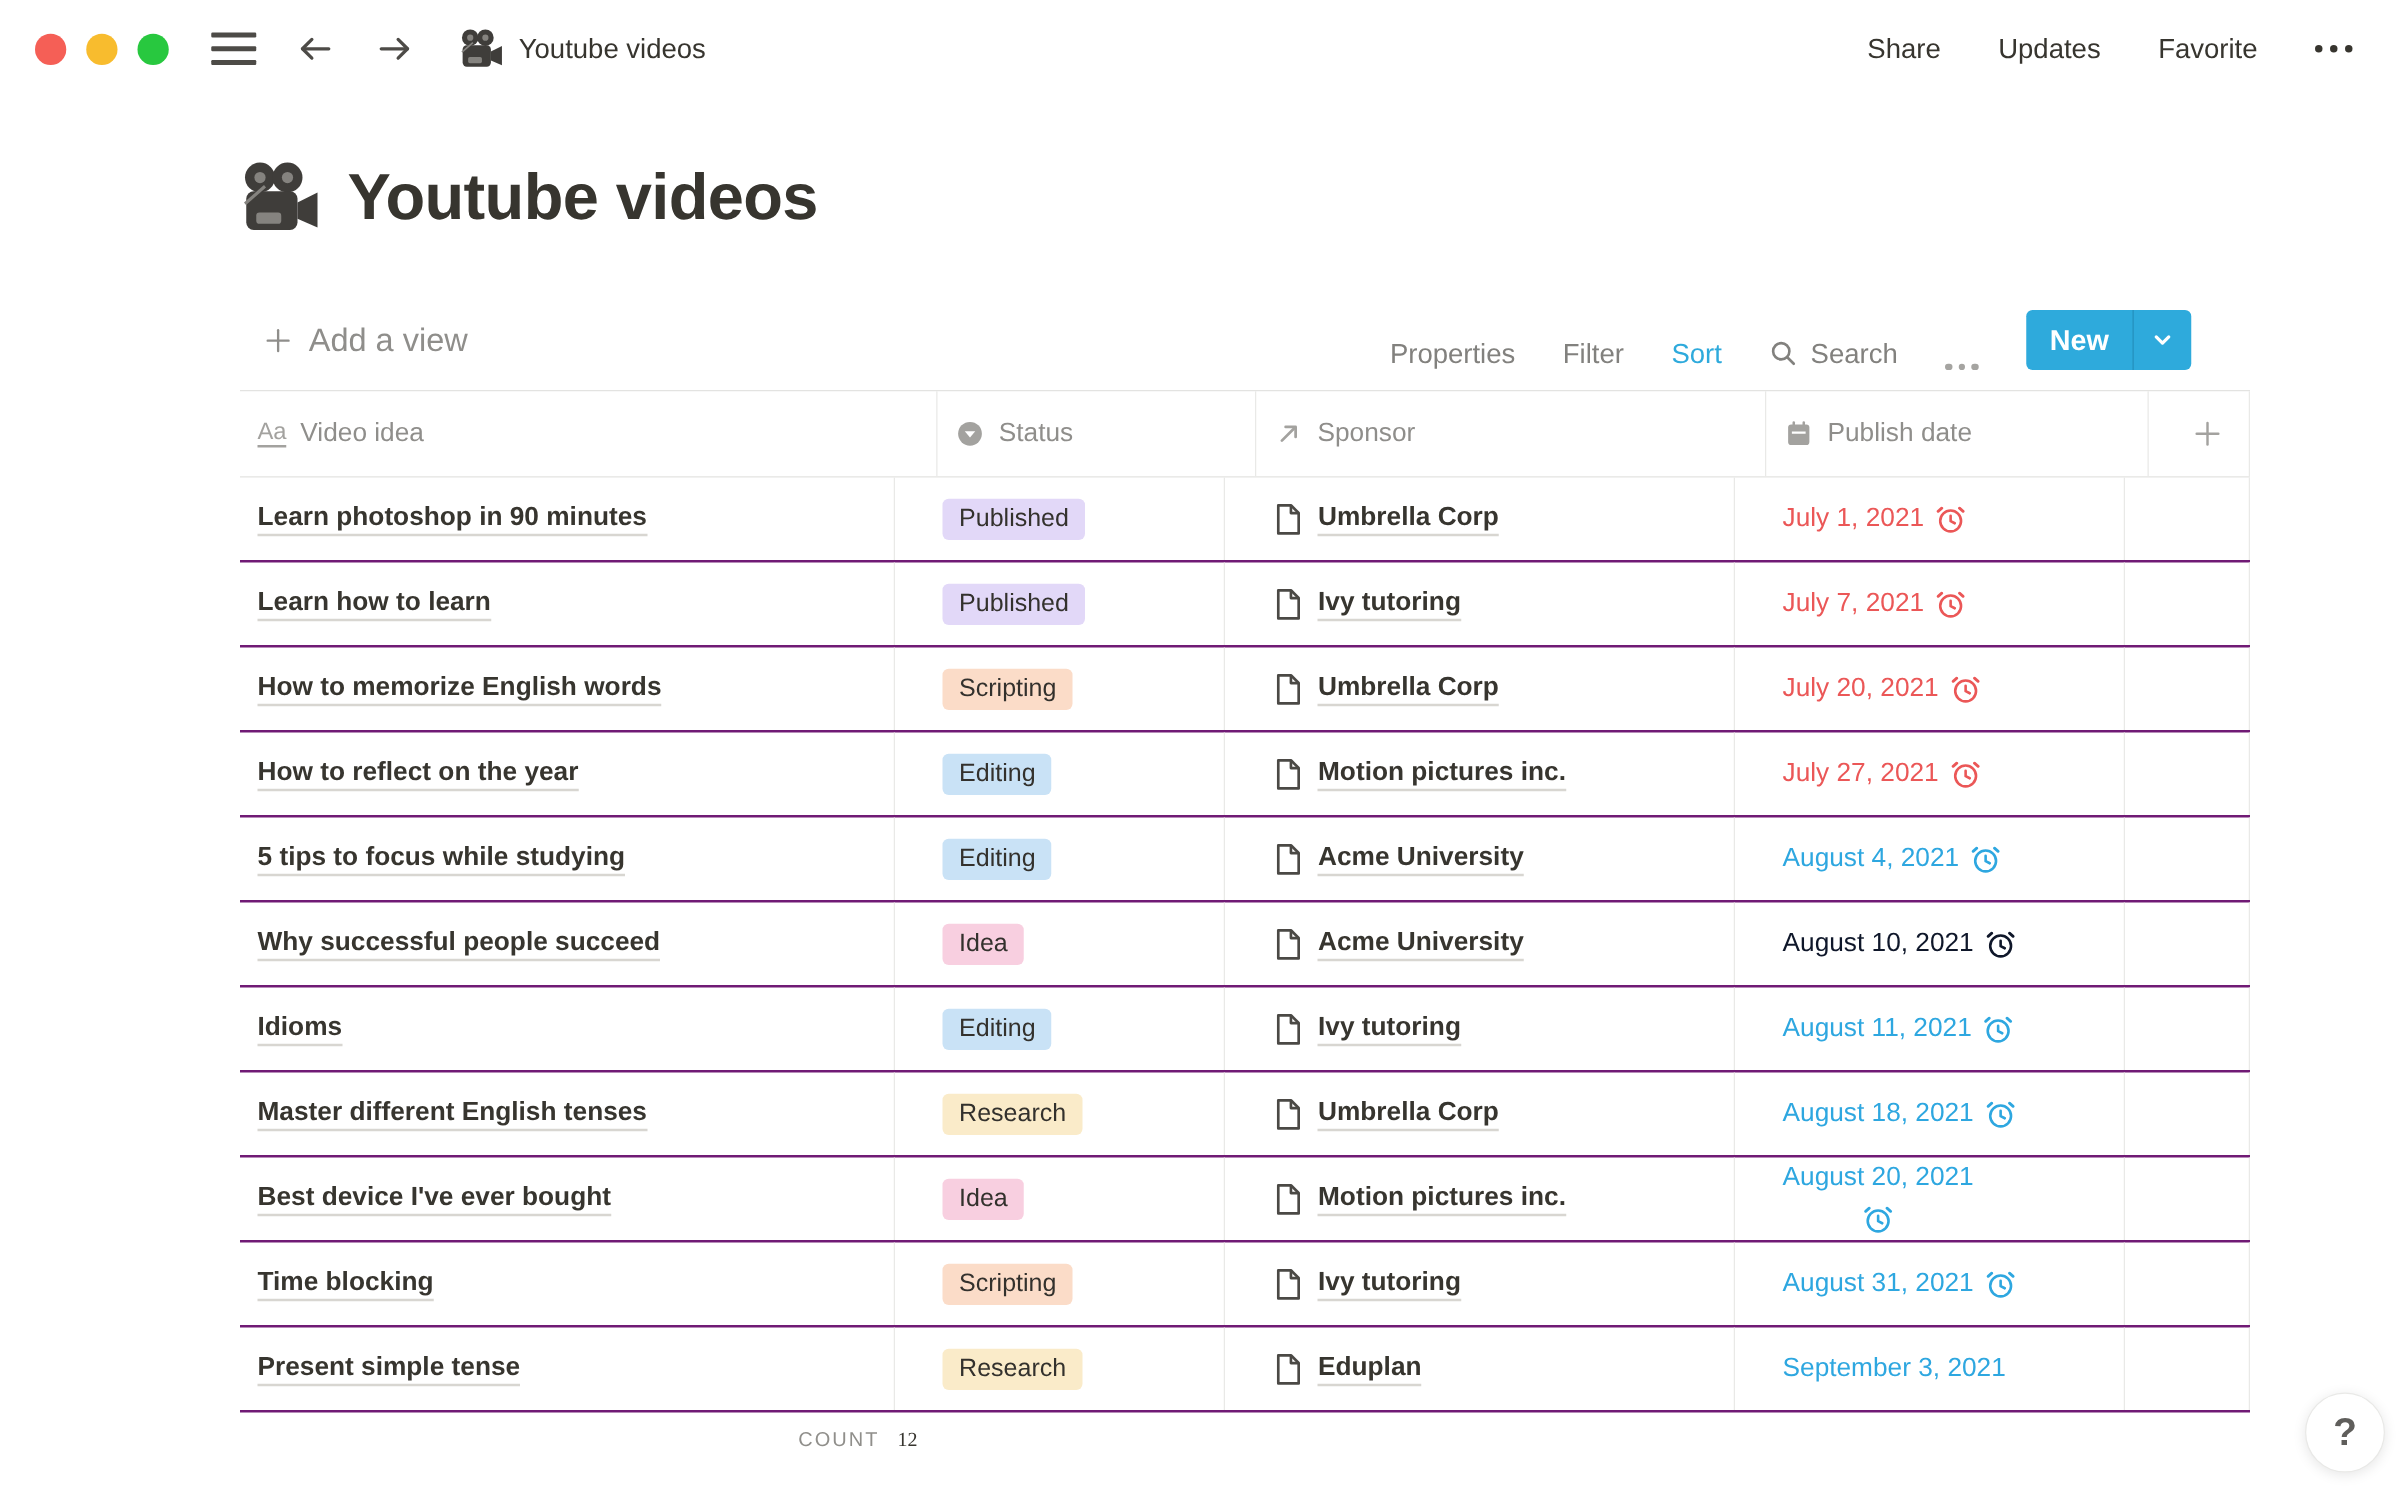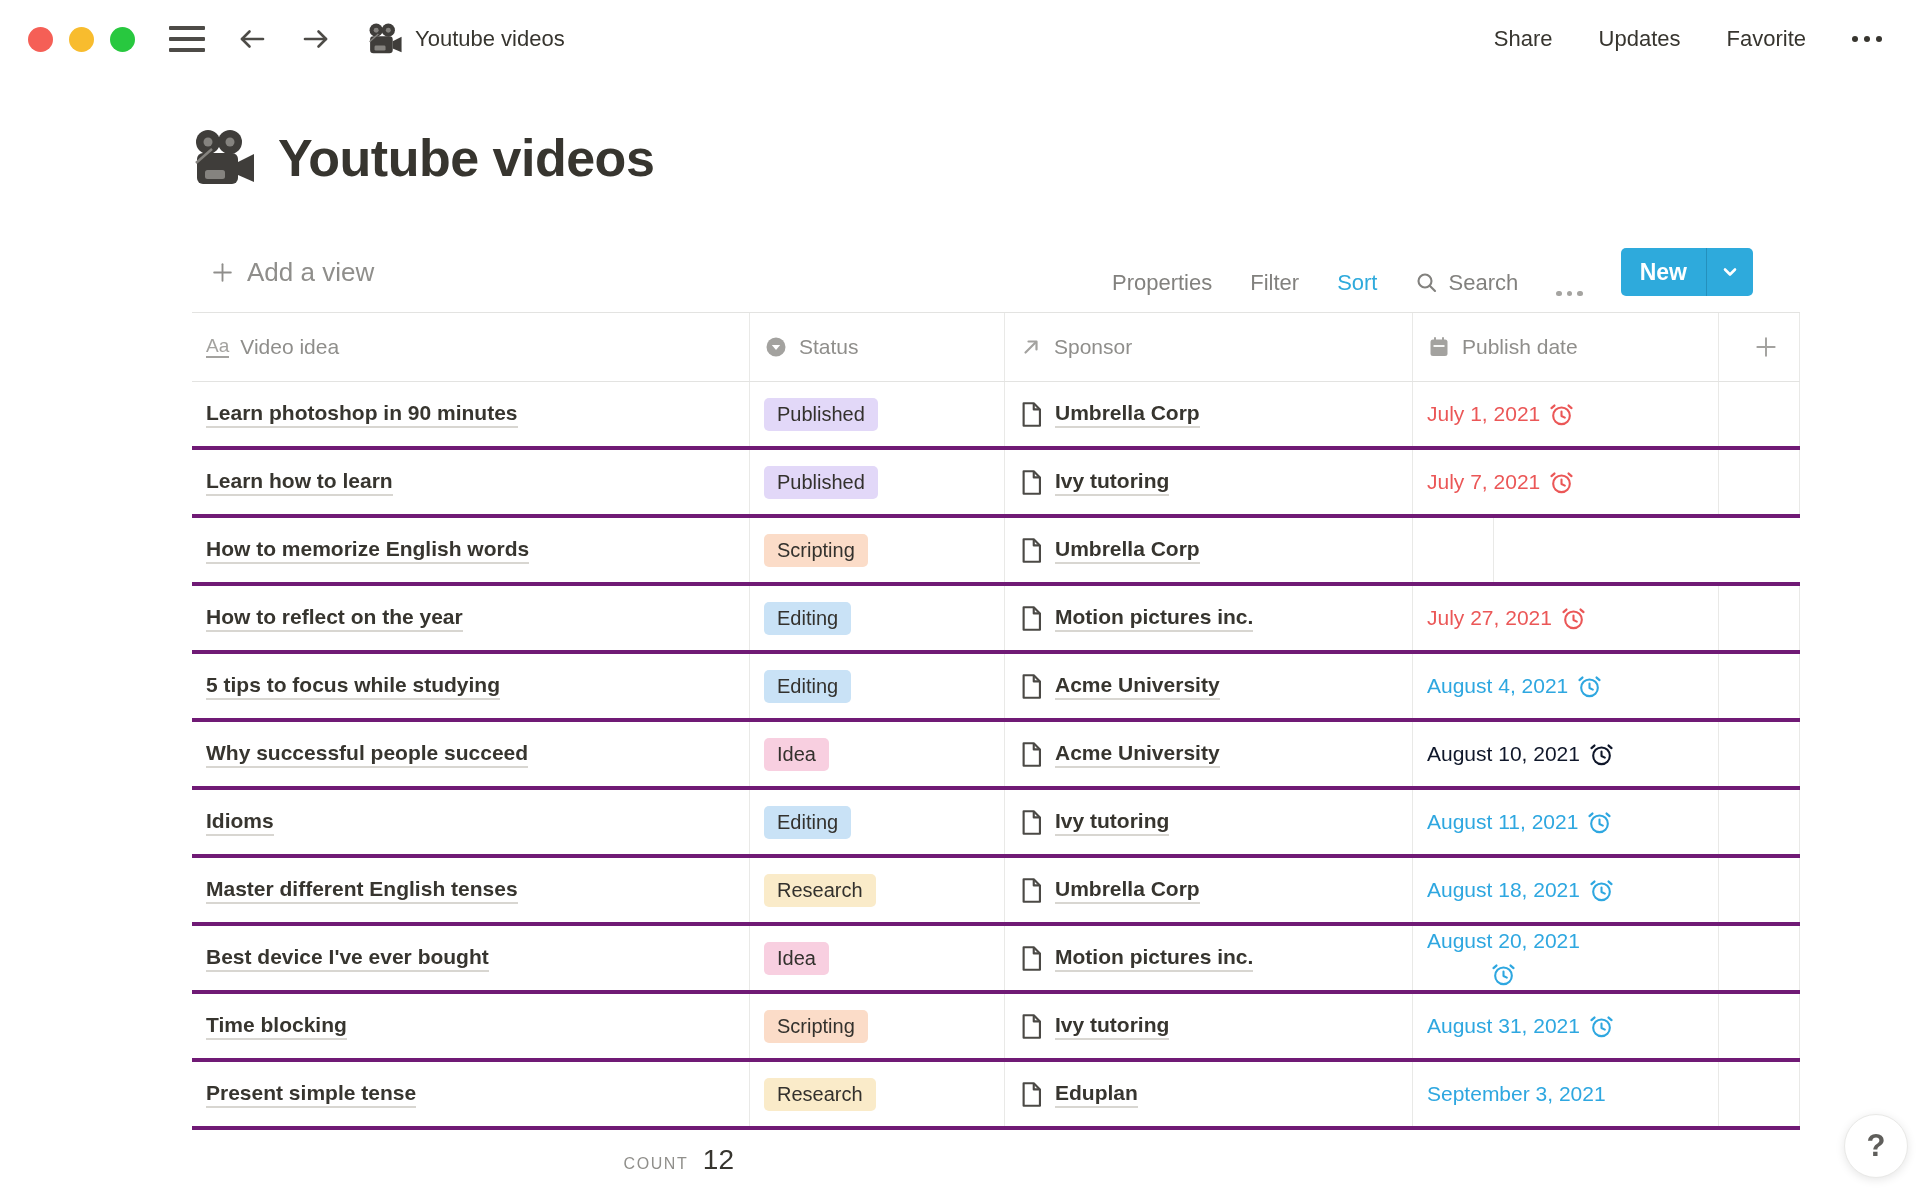--- a/index.html
+++ b/index.html
@@ -41,32 +41,32 @@
   .btn-new-caret { display:flex; align-items:center; padding:0 13px; border-left:1px solid rgba(9,78,112,0.28); }
 
   
   .table { margin-top:14px; width:1608px; }
   .thead { display:flex; border-top:1px solid #E3E3E1; border-bottom:1px solid #E3E3E1; height:70px; }
   .th { display:flex; align-items:center; gap:11px; color:#8F8E8B; font-size:21px;
         padding-left:14px; border-right:1px solid #E9E9E7; }
   .c0 { width:558px; } .c1 { width:255px; } .c2 { width:408px; } .c3 { width:306px; }
   .c4 { width:81px; border-right:1px solid #E9E9E7; display:flex; align-items:center; justify-content:center; }
   .aa-ico { font-size:19px; color:#A3A29F; border-bottom:2px solid #A3A29F; line-height:1.05; padding-bottom:1px; }
-  .tr { display:flex; height:68px; border-bottom:4px solid #701a75; }
+  .tr { display:flex; height:68px; border-bottom:2px solid #701a75;gap:24px; }
   .td { display:flex; align-items:center; padding-left:14px; font-size:21px; border-right:1px solid #E9E9E7; }
   .td.c4 { padding-left:0; }
   .cell-link { font-weight:700; color:#37352F; border-bottom:2px solid #D8D6D1; padding-bottom:1px; cursor:pointer; white-space:nowrap; }
   .chip { display:inline-block; padding:5px 13px; border-radius:5px; font-size:20px; color:#33312D; cursor:pointer; white-space:nowrap; }
   .page-ic { margin-right:11px; display:flex; align-items:center; }
   .date-cell { display:flex; align-items:center; gap:9px; font-size:21px; cursor:pointer; white-space:nowrap; }
 
   
   .count-row { width:558px; text-align:right; padding:14px 16px 0 0; }
   .count-label { font-size:16px; letter-spacing:1.6px; color:#908F8B; }
-  .count-value { font-size:28px; color:#37352F; margin-left:10px; font-weight:400; }
+  .count-value { font-size:16px; color:#37352F; margin-left:10px; font-weight:400;font-family:Liberation Serif, serif; }
 
   .help-btn { position:absolute; right:12px; bottom:22px; width:64px; height:64px; border-radius:50%;
     background:#fff; border:1px solid #E9E9E7; box-shadow:0 2px 10px rgba(0,0,0,0.10);
     display:flex; align-items:center; justify-content:center; font-size:31px; font-weight:700; color:#5F5E5B; cursor:pointer; }
 
   svg { display:block; }
 </style>
 </head>
 <body>
 
@@ -288,20 +288,31 @@
     </div>
     <div class="td c2">
       <span class="page-ic">
         <svg width="25" height="27" viewBox="0 0 22 24">
           <path d="M4 2 H13 L18.5 7.5 V22 H4 Z" fill="none" stroke="#4B4945" stroke-width="1.9" stroke-linejoin="round"></path>
           <path d="M13 2 V7.5 H18.5" fill="none" stroke="#4B4945" stroke-width="1.9" stroke-linejoin="round"></path>
         </svg>
       </span>
       <span class="cell-link">Umbrella Corp</span>
     </div>
+    <div class="td c3">
+      <span class="date-cell" style="color: rgb(235, 87, 87);">
+        <span>July 20, 2021</span>
+        <svg width="25" height="25" viewBox="0 0 24 24">
+          <circle cx="12" cy="13.2" r="8" fill="none" stroke="currentColor" stroke-width="2"></circle>
+          <path d="M12 9.2 V13.4 L15.2 15" fill="none" stroke="currentColor" stroke-width="2" stroke-linecap="round" stroke-linejoin="round"></path>
+          <path d="M5.2 3.4 L2.4 5.8" stroke="currentColor" stroke-width="2.2" stroke-linecap="round"></path>
+          <path d="M18.8 3.4 L21.6 5.8" stroke="currentColor" stroke-width="2.2" stroke-linecap="round"></path>
+        </svg>
+      </span>
+    </div>
     <div class="td c4"></div>
   </div>
 
   <div class="tr">
     <div class="td c0">
       <span class="cell-link">How to reflect on the year</span>
     </div>
     <div class="td c1">
       <span class="chip" style="background: rgb(201, 226, 246);">Editing</span>
     </div>

